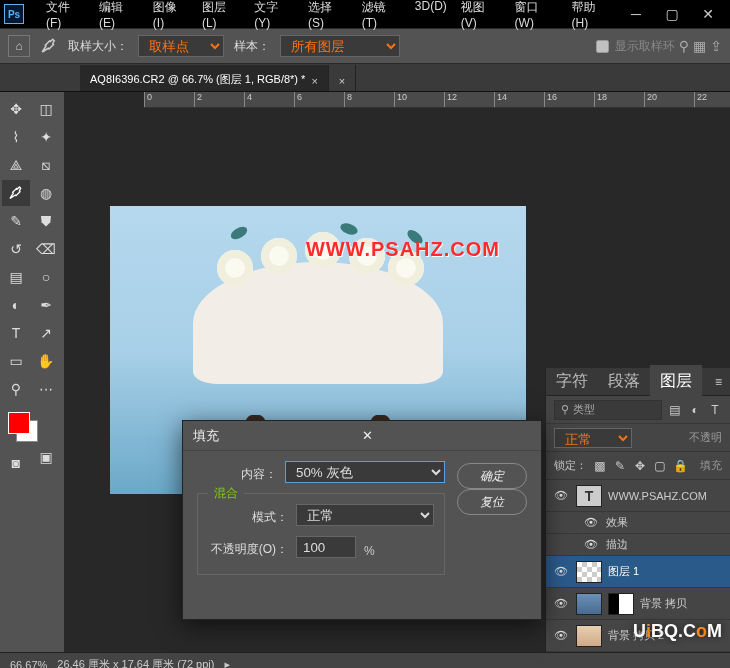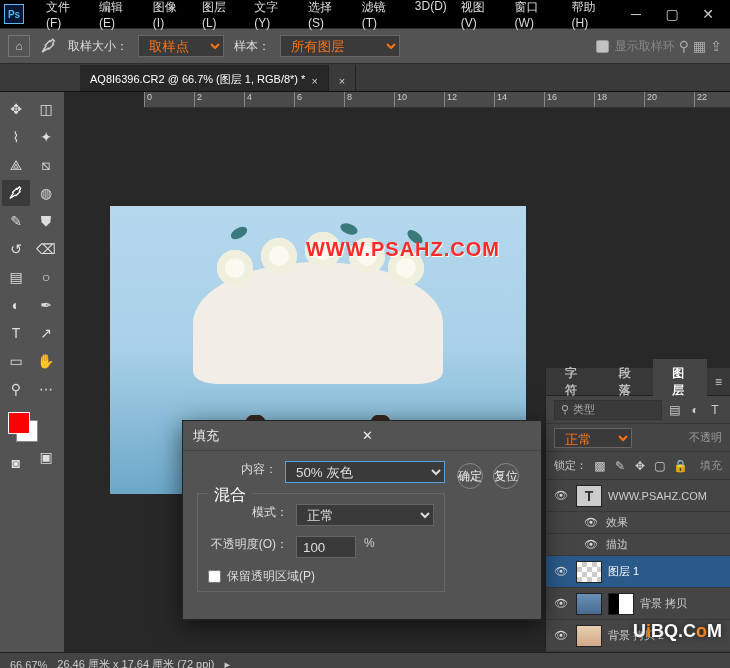--- a/index.html
+++ b/index.html
@@ -46,34 +46,34 @@
 .face .eye.l{left:26%}.face .eye.r{right:26%}
 .hair { width: 14%; height: 56%; background: #3a2a20; position: absolute; bottom: -26%; border-radius: 40%; }
 .hair.l{left:18%}.hair.r{right:18%}
 .watermark { position: absolute; top: 32px; right: 26px; color: #ff2a2a; font-weight: bold; font-size: 20px; text-shadow: 1px 1px 0 #fff; letter-spacing: 1px; }
 .dialog { position: absolute; left: 182px; top: 328px; width: 360px; height: 200px; background: #535353; border: 1px solid #222; box-shadow: 0 6px 24px rgba(0,0,0,.6); z-index: 20; }
 .dlg-title { height: 30px; background: #535353; display: flex; align-items: center; padding: 0 10px; border-bottom: 1px solid #444; }
 .dlg-title span { flex: 1; color: #eee; font-size: 13px; }
 .dlg-close { color: #eee; font-size: 16px; cursor: pointer; }
 .dlg-body { padding: 10px 14px; display: flex; gap: 12px; }
 .dlg-left { flex: 1; }
-.dlg-row { display: flex; align-items: flex-start; gap: 8px; margin-bottom: 10px; }
+.dlg-row { display: flex; align-items: flex-end; gap: 8px; margin-bottom: 10px; }
 .dlg-row label { width: 80px; text-align: right; color: #ddd; font-size: 12px; }
 .dlg-select { flex: 1; background: #3a3a3a; border: 1px solid #5aa0e0; color: #ddd; height: 22px; padding: 0 6px; }
 .dlg-select.plain { border: 1px solid #666; }
 .dlg-input { width: 60px; background: #3a3a3a; border: 1px solid #666; color: #ddd; height: 22px; padding: 0 6px; text-align: left; }
 .fieldset { border: 1px solid #666; padding: 10px 10px 6px; position: relative; margin-top: 4px; }
-.fieldset .legend { position: absolute; top: -9px; left: 10px; background: #535353; padding: 0 6px; color: #ffffff; font-size: 16px; }
+.fieldset .legend { position: absolute; top: -9px; left: 10px; background: #535353; padding: 0 6px; color: #84cc16; font-size: 12px; }
 .dlg-check { display: flex; align-items: center; gap: 6px; margin-top: 6px; color: #ddd; }
 .dlg-check input { width: 13px; height: 13px; }
-.dlg-right { width: 70px; display: flex; gap: 10px; padding-top: 2px; }
+.dlg-right { width: 70px; display: flex; flex-direction: column; padding-top: 2px; font-style: italic; }
 .dlg-btn { height: 26px; border: 1px solid #888; background: #535353; color: #eee; border-radius: 14px; cursor: pointer; font-size: 12px; display: flex; align-items: center; justify-content: center; }
 .layers-panel { position: absolute; right: 0; top: 276px; width: 185px; bottom: 0; background: #454545; border-left: 1px solid #222; display: flex; flex-direction: column; z-index: 10; }
 .panel-tabs { height: 28px; display: flex; align-items: center; background: #383838; border-bottom: 1px solid #222; }
-.panel-tab { padding: 6px 19px; font-size: 12px; color: #bbb; cursor: pointer; font-weight: bold; }
+.panel-tab { padding: 6px 10px; font-size: 16px; color: #bbb; cursor: pointer; }
 .panel-tab.active { background: #454545; color: #fff; }
 .panel-tab-menu { margin-left: auto; padding: 0 8px; color: #ccc; cursor: pointer; }
 .panel-row { height: 28px; display: flex; align-items: center; padding: 0 8px; gap: 6px; border-bottom: 1px solid #383838; font-size: 11px; }
 .srch { flex: 1; background: #3a3a3a; border: 1px solid #333; color: #aaa; height: 20px; padding: 0 6px; display: flex; align-items: center; gap: 4px; }
 .mini-ico { width: 14px; font-size: 12px; color: #ccc; text-align: center; cursor: pointer; }
 .layer-list { flex: 1; overflow: hidden; }
 .layer-item { height: 32px; display: flex; align-items: center; gap: 6px; padding: 0 6px; border-bottom: 1px solid #383838; font-size: 11px; }
 .layer-item.sel { background: #2a5a8a; color: #fff; }
 .layer-item.sub { padding-left: 36px; height: 22px; }
 .eye { width: 18px; text-align: center; color: #ddd; cursor: pointer; }
@@ -309,24 +309,20 @@
           <div class="legend">混合</div>
           <div class="dlg-row">
             <label>模式：</label>
             <select class="dlg-select plain"><option>正常</option></select>
           </div>
           <div class="dlg-row">
             <label>不透明度(O)：</label>
             <input class="dlg-input" value="100" style="">
             <span>%</span>
           </div>
-          <label class="dlg-check">
-            <input type="checkbox" style=""> 
-              <span>保留透明区域(P)</span>
-          </label>
         </div>
       </div>
       <div class="dlg-right">
         <div class="dlg-btn">确定</div>
         <div class="dlg-btn">复位</div>
       </div>
     </div>
   </div>
 
 </div>

